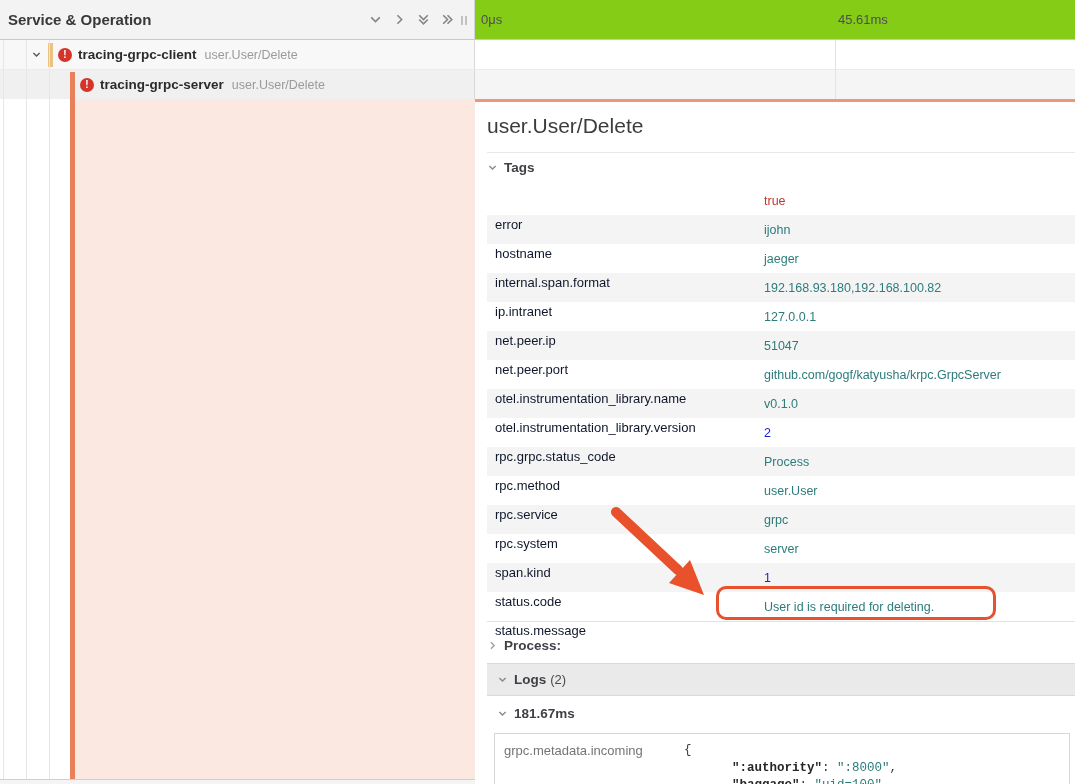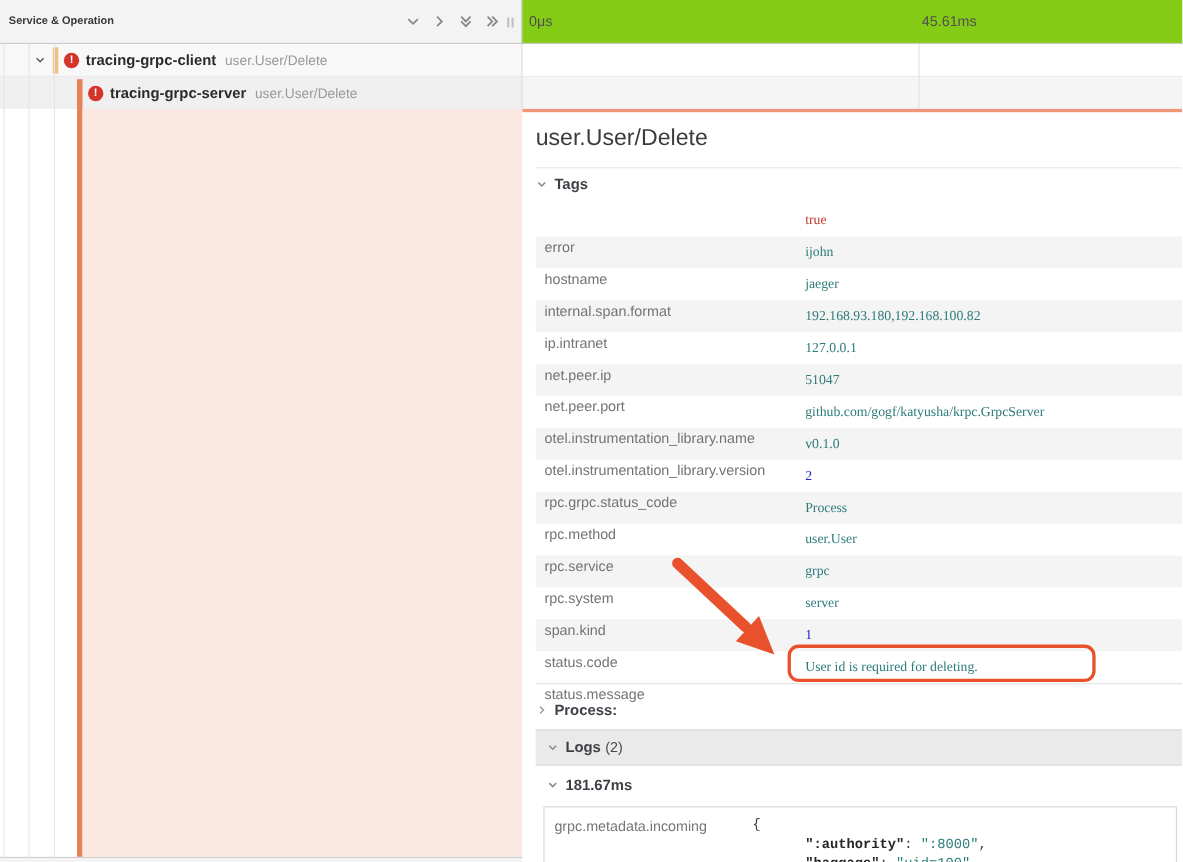--- a/index.html
+++ b/index.html
@@ -5,21 +5,21 @@
   html,body{margin:0;padding:0;background:#fff;}
   .screen{
     position:relative;width:1075px;height:784px;overflow:hidden;
     font-family:"Liberation Sans","DejaVu Sans",sans-serif;
     color:#3a3a3a;background:#fff;
   }
 
   
   .hdr-left{position:absolute;left:0;top:0;width:474px;height:39px;background:#f3f3f3;
     border-bottom:1px solid #c8c8c8;display:flex;align-items:center;}
-  .hdr-title{font-weight:700;font-size:10px;color:#383838;margin-left:8px;text-align:right;}
+  .hdr-title{font-weight:700;font-size:15px;color:#383838;margin-left:8px;text-align:right;}
   .hdr-icons{position:absolute;left:368px;top:0;height:39px;display:flex;align-items:center;gap:9px;}
   .hdr-icons svg{display:block;cursor:pointer;}
   .grip{position:absolute;left:461px;top:16px;display:flex;gap:2px;cursor:col-resize;}
   .grip i{display:block;width:2px;height:9px;background:#c2c2c2;}
   .hdr-right{position:absolute;left:474px;top:0;width:601px;height:39px;background:#84cc16;
     border-bottom:1px solid #c8c8c8;border-left:1px solid #d4d4d4;}
   .tick0{position:absolute;left:6px;top:12px;font-size:13px;color:#4f4f4f;}
   .tick1{position:absolute;left:363px;top:12px;font-size:13px;color:#4f4f4f;}
 
   
@@ -53,22 +53,22 @@
   .tags-head{left:12px;top:58px;}
   .process-head{left:12px;top:536px;}
   .logs-bar{position:absolute;left:12px;right:0;top:561px;height:33px;background:#eaeaea;
     border-top:1px solid #d9d9d9;border-bottom:1px solid #d9d9d9;box-sizing:border-box;
     display:flex;align-items:center;gap:6px;padding-left:10px;cursor:pointer;}
   .logtime-head{left:22px;top:604px;}
 
   .tags-table{position:absolute;left:12px;right:0;top:84px;border-bottom:1px solid #e2e2e2;}
   .tag-row{height:29px;display:flex;align-items:center;padding-left:8px;}
   .tag-row:nth-child(even){background:#f4f4f4;}
-  .tag-key{flex:0 0 237px;font-size:13px;color:#737373;margin-top:48px;}
-  .tag-value{font-family:Liberation Serif, serif;font-size:12.5px;white-space:nowrap;}
+  .tag-key{flex:0 0 237px;font-size:13px;color:#0f172a;margin-top:48px;}
+  .tag-value{font-family:Liberation Sans, sans-serif;font-size:12.5px;white-space:nowrap;margin-left:32px;}
   .val-string{color:#2d7b7b;}
   .val-number{color:#2222cc;}
   .val-bool{color:#c0392b;}
 
   .json-box{position:absolute;left:19px;right:5px;top:631px;height:160px;background:#fff;
     border:1px solid #d6d6d6;box-sizing:border-box;padding:8px 0 0 9px;display:flex;}
   .json-key-col{flex:0 0 180px;font-size:13px;color:#757575;padding-top:1px;}
   .json-col{font-family:"Liberation Mono","DejaVu Sans Mono",monospace;font-size:12.5px;color:#3c3c3c;line-height:17.5px;}
   .json-line{padding-left:48px;white-space:nowrap;}
   .json-key{font-weight:700;color:#262626;}

